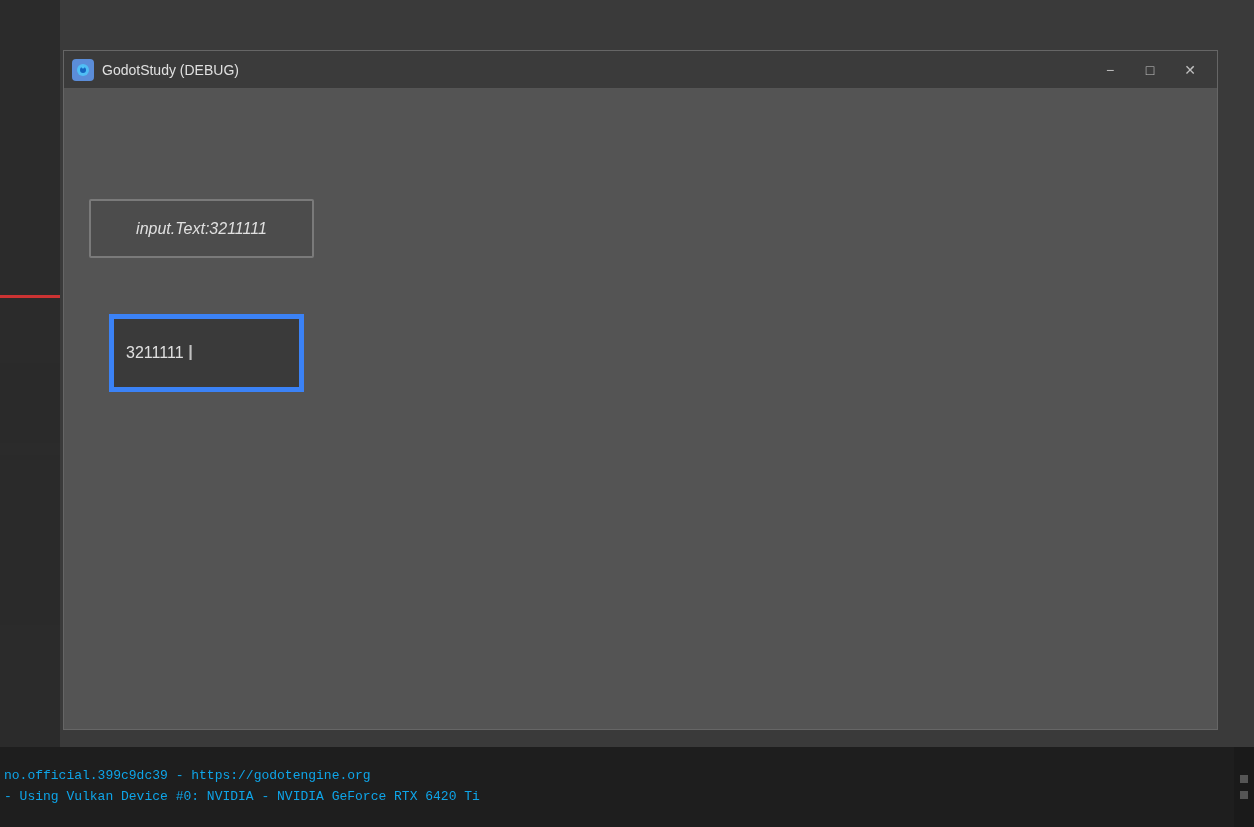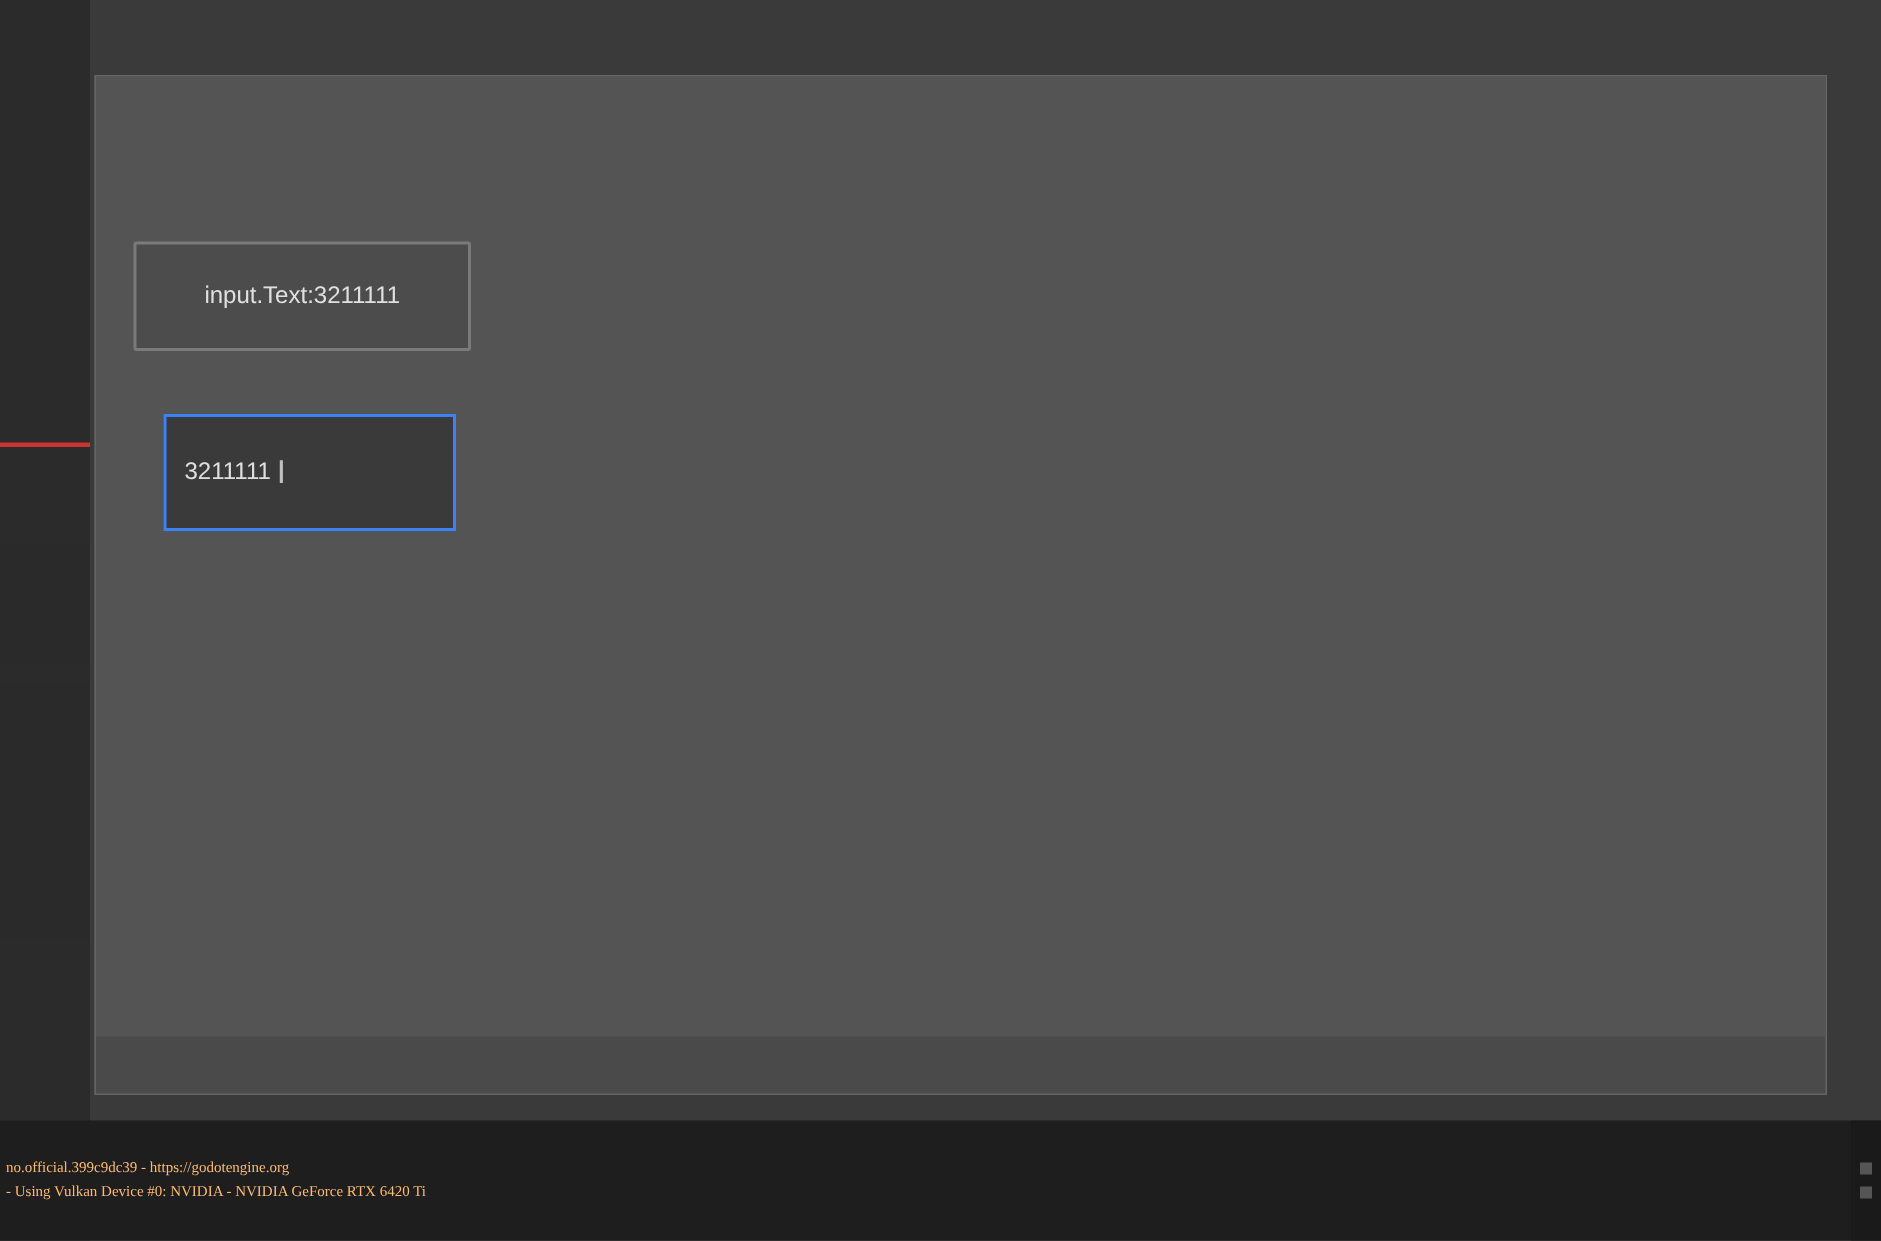--- a/index.html
+++ b/index.html
@@ -66,23 +66,23 @@
       height: 80px;
       background-color: #1e1e1e;
       z-index: 10;
       display: flex;
       flex-direction: column;
       justify-content: center;
       padding-left: 4px;
     }
 
     .status-line {
-      color: #fdba74;
-      font-size: 10px;
-      font-family: Liberation Serif, serif;
+      color: #0ea5e9;
+      font-size: 13px;
+      font-family: Liberation Mono, monospace;
       line-height: 1.6;
       white-space: nowrap;
     }
 
     
     .right-corner {
       position: absolute;
       right: 0;
       bottom: 0;
       width: 20px;
@@ -184,41 +184,42 @@
       height: calc(100% - 38px);
       position: relative;
     }
 
     
     .godot-button {
       position: absolute;
       top: 110px;
       left: 25px;
       width: 225px;
-      height: 73px;
+      height: 59px;
       background-color: #4c4c4c;
       border: 2px solid #7a7a7a;
       color: #e0e0e0;
       font-size: 16px;
       font-family: 'Segoe UI', Arial, sans-serif;
       cursor: pointer;
       display: flex;
       align-items: center;
       justify-content: center;
       border-radius: 2px;
+      font-style: italic;
     }
 
     .input-wrapper {
       position: absolute;
       top: 225px;
       left: 45px;
       width: 195px;
       height: 78px;
       background-color: #3a3a3a;
-      border: 2px solid #3b82f6;
+      border: 5px solid #3b82f6;
       display: flex;
       align-items: center;
       padding: 0 12px;
     }
 
     .input-text-value {
       color: #e0e0e0;
       font-size: 16px;
       font-family: 'Segoe UI', Arial, sans-serif;
     }
@@ -244,20 +245,35 @@
 <div class="left-sidebar">
   <div class="sidebar-item-block block1"></div>
   <div class="sidebar-item-block block2"></div>
   <div class="sidebar-item-block block3"></div>
 </div>
 
 <div class="red-line"></div>
 
 <div class="window">
 
+  <div class="titlebar">
+    <div class="titlebar-icon">
+      <svg viewBox="0 0 16 16" fill="none" xmlns="http://www.w3.org/2000/svg">
+        <circle cx="8" cy="8" r="6" fill="#4fc3f7" opacity="0.9"></circle>
+        <circle cx="8" cy="8" r="3" fill="#1565c0"></circle>
+        <circle cx="8" cy="5" r="1.5" fill="#4fc3f7"></circle>
+      </svg>
+    </div>
+    <span class="titlebar-title">GodotStudy (DEBUG)</span>
+    <div class="titlebar-controls">
+      <button class="titlebar-btn">−</button>
+      <button class="titlebar-btn">□</button>
+      <button class="titlebar-btn close-btn">✕</button>
+    </div>
+  </div>
 
   <div class="window-content">
 
     <div class="godot-button">
       <span>input.Text:3211111</span>
     </div>
 
     <div class="input-wrapper">
       <span class="input-text-value">3211111</span>
       <span class="text-cursor">I</span>

